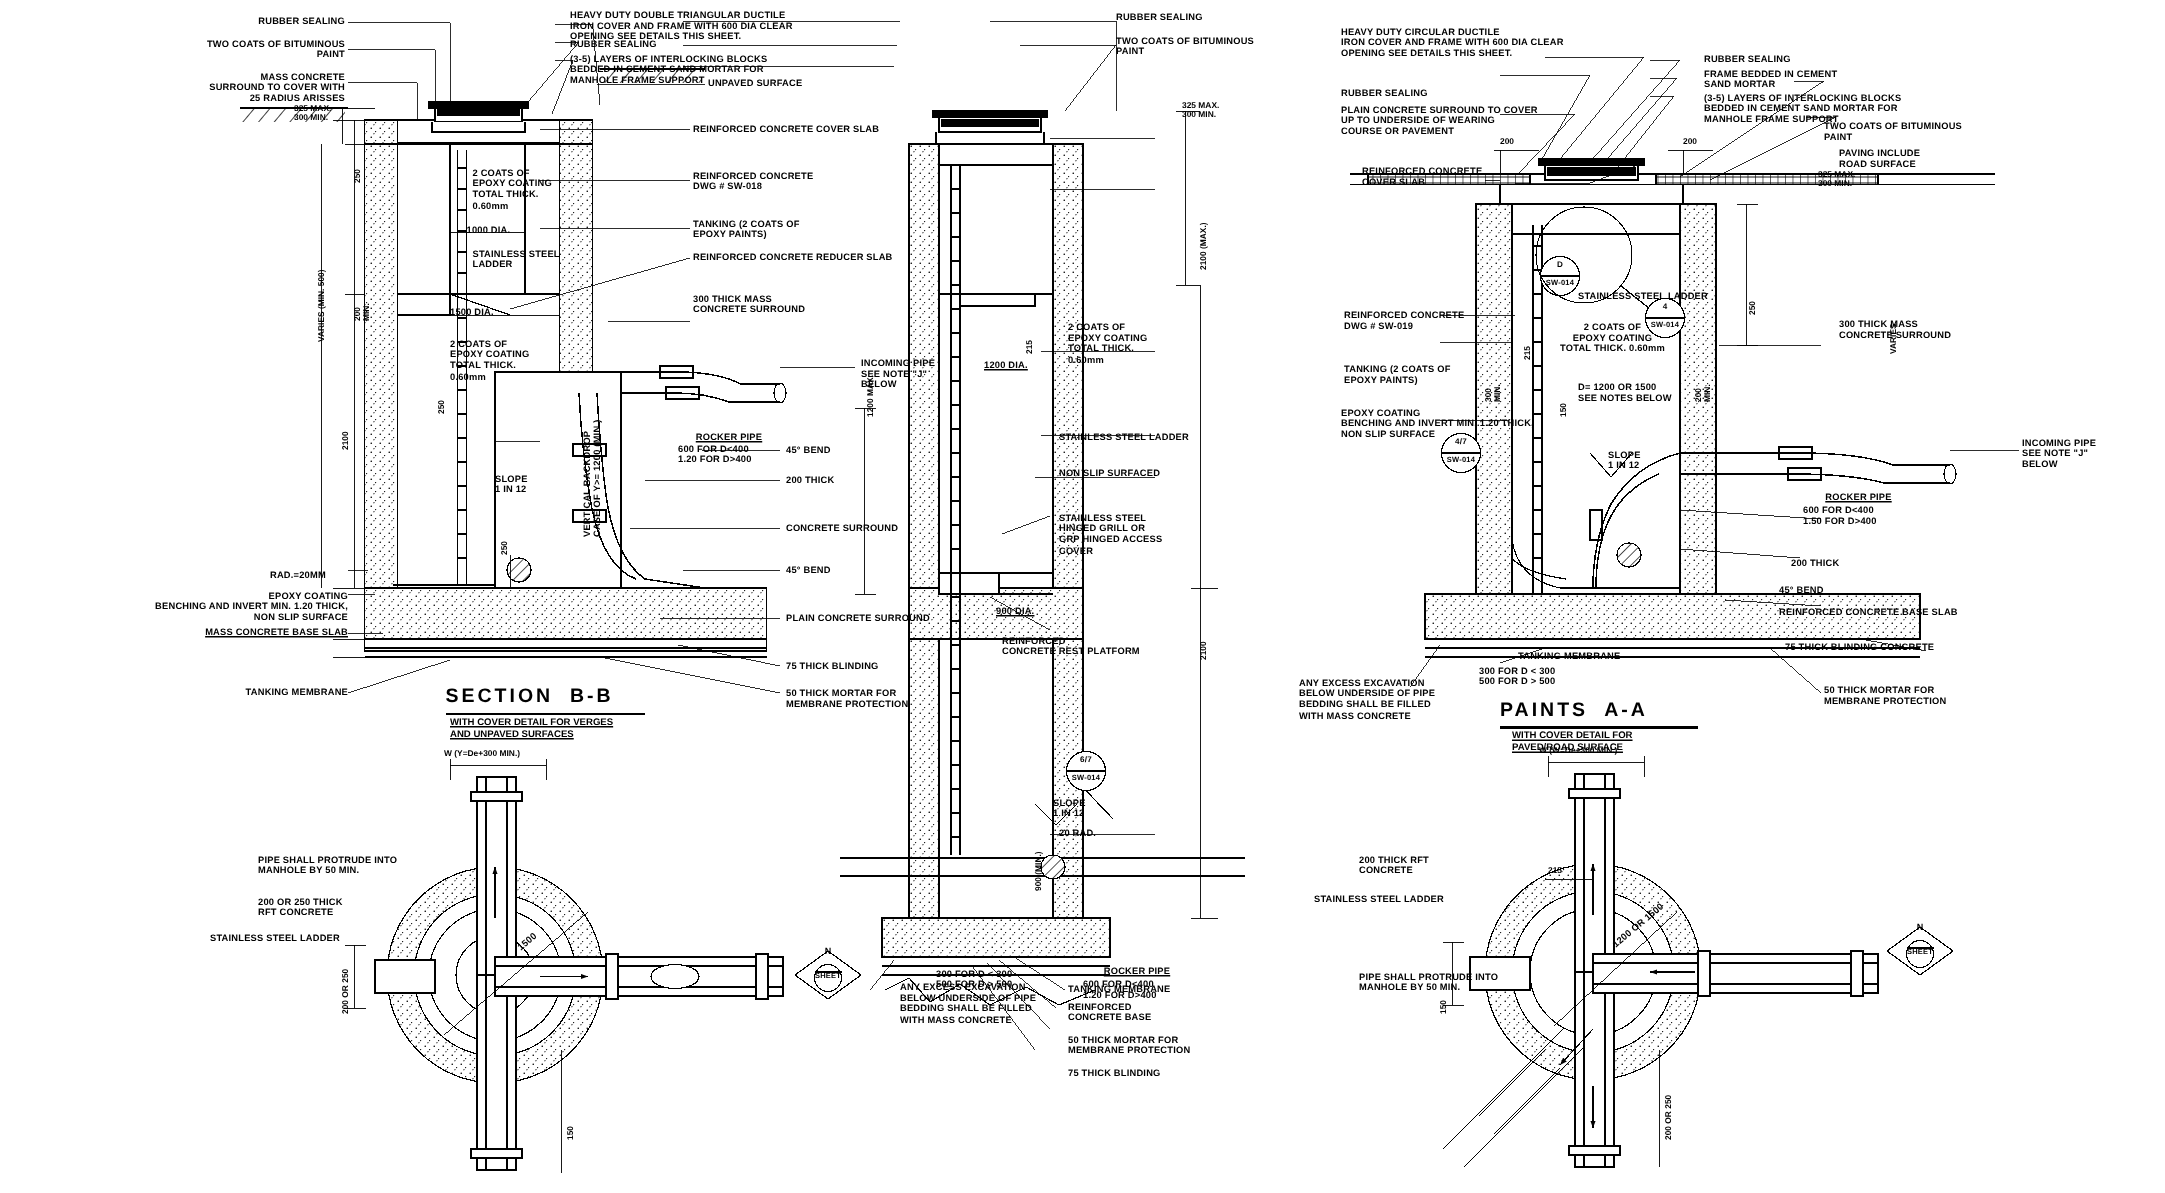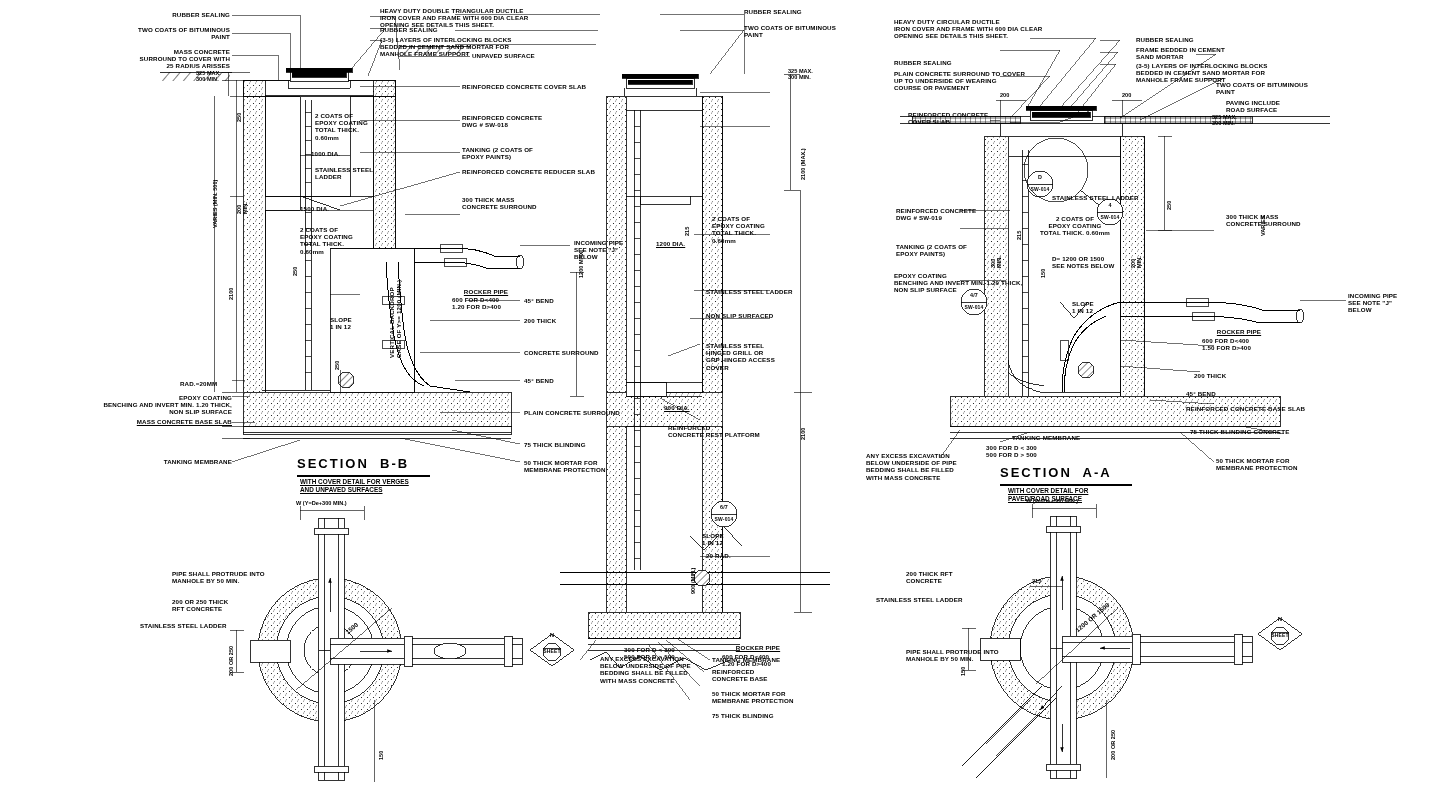--- a/index.html
+++ b/index.html
@@ -507,21 +507,21 @@
     <line x1="297" y1="476" x2="430" y2="476"></line>
     <line x1="1000" y1="485" x2="1132" y2="485"></line>
   </g>
   </g>
 </svg>
 
 <div class="title" style="left:297px;top:456px;">SECTION  B-B</div>
 <div class="subtitle" style="left:300px;top:478px;">WITH COVER DETAIL FOR VERGES</div>
 <div class="subtitle" style="left:300px;top:486px;">AND UNPAVED SURFACES</div>
 
-<div class="title" style="left:1000px;top:465px;">SECTION  A-A</div>
+<div class="title" style="left:1000px;top:465px;">PAINTS  A-A</div>
 <div class="subtitle" style="left:1008px;top:487px;">WITH COVER DETAIL FOR</div>
 <div class="subtitle" style="left:1008px;top:495px;">PAVED/ROAD SURFACE</div>
 
 <div class="lbl r" style="left:112px;top:11px;width:118px;">RUBBER SEALING</div>
 <div class="lbl r" style="left:112px;top:26px;width:118px;">TWO COATS OF BITUMINOUS
 PAINT</div>
 <div class="lbl r" style="left:100px;top:48px;width:130px;">MASS CONCRETE
 SURROUND TO COVER WITH
 25 RADIUS ARISSES</div>
 <div class="lbl r" style="left:86px;top:394px;width:146px;">EPOXY COATING

